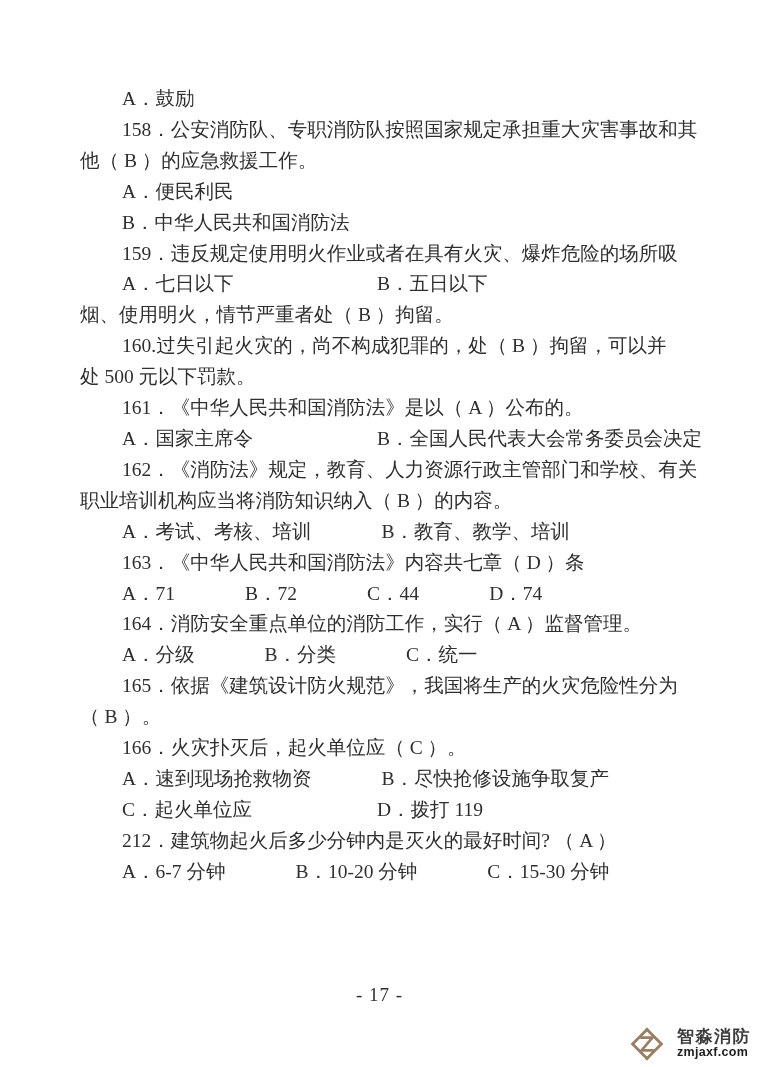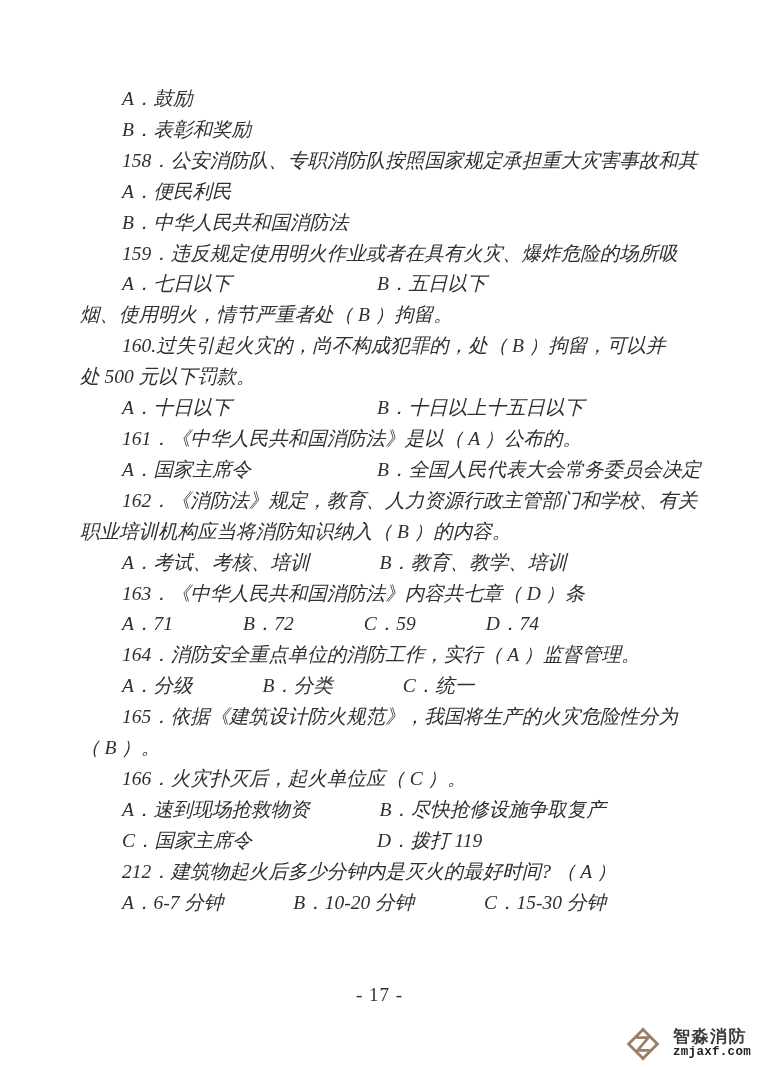--- a/index.html
+++ b/index.html
@@ -23,21 +23,20 @@
     width: 606px;
   }
   .line {
     display: flex;
     gap: 70px;
     font-size: 19.5px;
     line-height: 30.9px;
   }
   .line .cell {
     white-space: pre;
-    font-style: italic;
   }
   .line.question,
   .line.option {
     padding-left: 42px;
   }
   .line.cols-2 .cell:first-child {
     min-width: 185px;
   }
   .page-number {
     position: absolute;
@@ -65,41 +64,41 @@
     line-height: 1.1;
   }
   .logo-name {
     font-family: "Liberation Sans", "DejaVu Sans", sans-serif;
     font-size: 17px;
     font-weight: bold;
     color: #3c3c3c;
     letter-spacing: 1.5px;
   }
   .logo-domain {
-    font-family: Liberation Mono, monospace;
+    font-family: Liberation Sans, sans-serif;
     font-size: 12.5px;
     font-weight: bold;
     color: #1f1f1f;
     letter-spacing: 0.3px;
   }
 </style>
 </head>
 <body>
 
 <div class="page">
 
   <div class="content" id="lines-container">
       <div class="line option cols-1">
         <span class="cell">A．鼓励</span>
       </div>
-      <div class="line option cols-1">
-        <span class="cell">B．表彰和奖励</span>
-      </div>
       <div class="line question cols-1">
         <span class="cell">158．公安消防队、专职消防队按照国家规定承担重大灾害事故和其</span>
+      </div>
+      <div class="line continuation cols-1">
+        <span class="cell">他（ B ）的应急救援工作。</span>
       </div>
       <div class="line option cols-1">
         <span class="cell">A．便民利民</span>
       </div>
       <div class="line option cols-1">
         <span class="cell">B．中华人民共和国消防法</span>
       </div>
       <div class="line question cols-1">
         <span class="cell">159．违反规定使用明火作业或者在具有火灾、爆炸危险的场所吸</span>
       </div>
@@ -108,24 +107,20 @@
         <span class="cell">B．五日以下</span>
       </div>
       <div class="line continuation cols-1">
         <span class="cell">烟、使用明火，情节严重者处（ B ）拘留。</span>
       </div>
       <div class="line question cols-1">
         <span class="cell">160.过失引起火灾的，尚不构成犯罪的，处（ B ）拘留，可以并</span>
       </div>
       <div class="line continuation cols-1">
         <span class="cell">处 500 元以下罚款。</span>
-      </div>
-      <div class="line option cols-2">
-        <span class="cell">A．十日以下</span>
-        <span class="cell">B．十日以上十五日以下</span>
       </div>
       <div class="line question cols-1">
         <span class="cell">161．《中华人民共和国消防法》是以（ A ）公布的。</span>
       </div>
       <div class="line option cols-2">
         <span class="cell">A．国家主席令</span>
         <span class="cell">B．全国人民代表大会常务委员会决定</span>
       </div>
       <div class="line question cols-1">
         <span class="cell">162．《消防法》规定，教育、人力资源行政主管部门和学校、有关</span>
@@ -136,21 +131,21 @@
       <div class="line option cols-2">
         <span class="cell">A．考试、考核、培训</span>
         <span class="cell">B．教育、教学、培训</span>
       </div>
       <div class="line question cols-1">
         <span class="cell">163．《中华人民共和国消防法》内容共七章（ D ）条</span>
       </div>
       <div class="line option cols-4">
         <span class="cell">A．71</span>
         <span class="cell">B．72</span>
-        <span class="cell">C．59</span>
+        <span class="cell">C．44</span>
         <span class="cell">D．74</span>
       </div>
       <div class="line question cols-1">
         <span class="cell">164．消防安全重点单位的消防工作，实行（ A ）监督管理。</span>
       </div>
       <div class="line option cols-3">
         <span class="cell">A．分级</span>
         <span class="cell">B．分类</span>
         <span class="cell">C．统一</span>
       </div>
@@ -161,21 +156,21 @@
         <span class="cell">（ B ）。</span>
       </div>
       <div class="line question cols-1">
         <span class="cell">166．火灾扑灭后，起火单位应（ C ）。</span>
       </div>
       <div class="line option cols-2">
         <span class="cell">A．速到现场抢救物资</span>
         <span class="cell">B．尽快抢修设施争取复产</span>
       </div>
       <div class="line option cols-2">
-        <span class="cell">C．国家主席令</span>
+        <span class="cell">C．起火单位应</span>
         <span class="cell">D．拨打 119</span>
       </div>
       <div class="line question cols-1">
         <span class="cell">212．建筑物起火后多少分钟内是灭火的最好时间? （ A ）</span>
       </div>
       <div class="line option cols-3">
         <span class="cell">A．6-7 分钟</span>
         <span class="cell">B．10-20 分钟</span>
         <span class="cell">C．15-30 分钟</span>
       </div>

